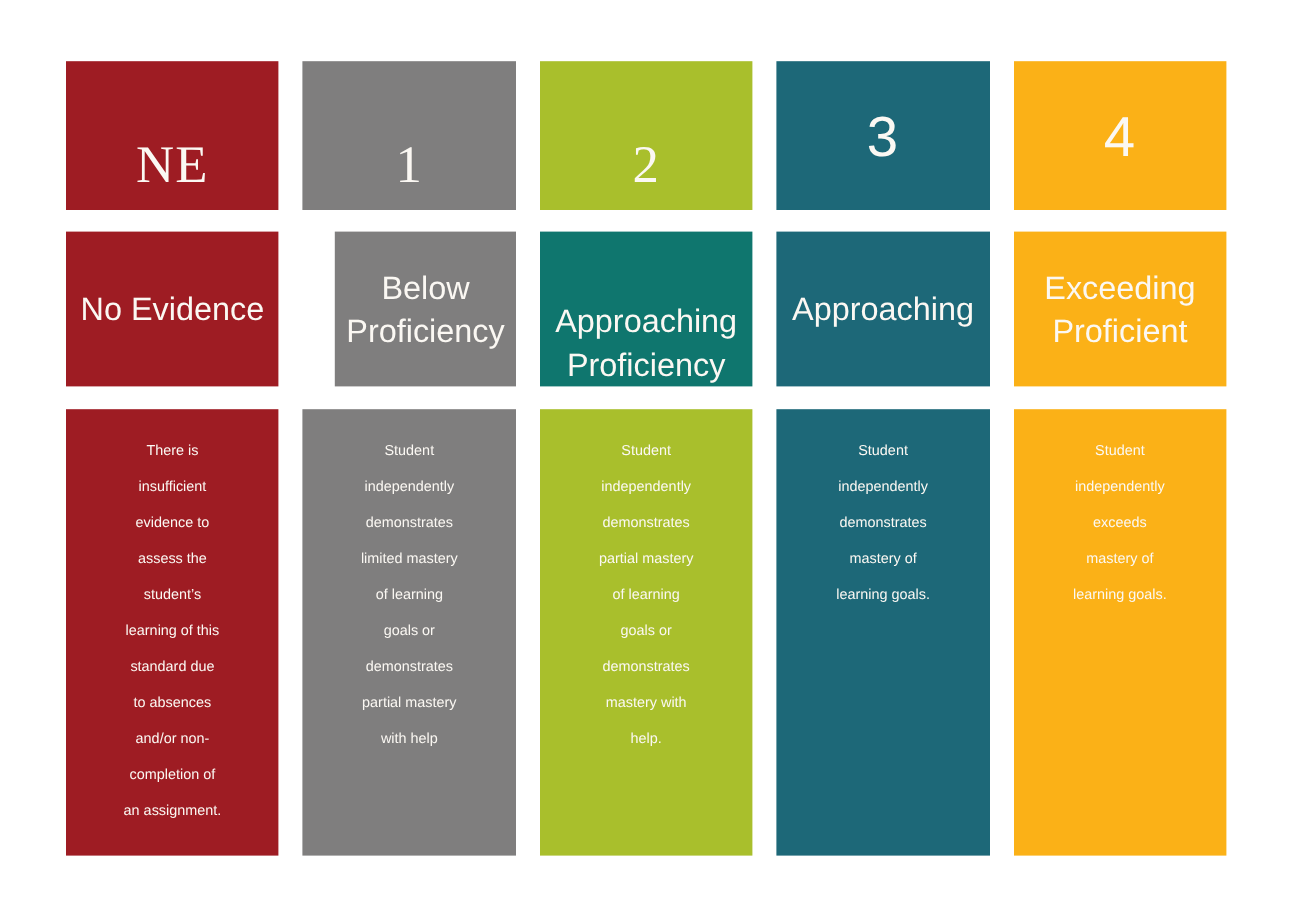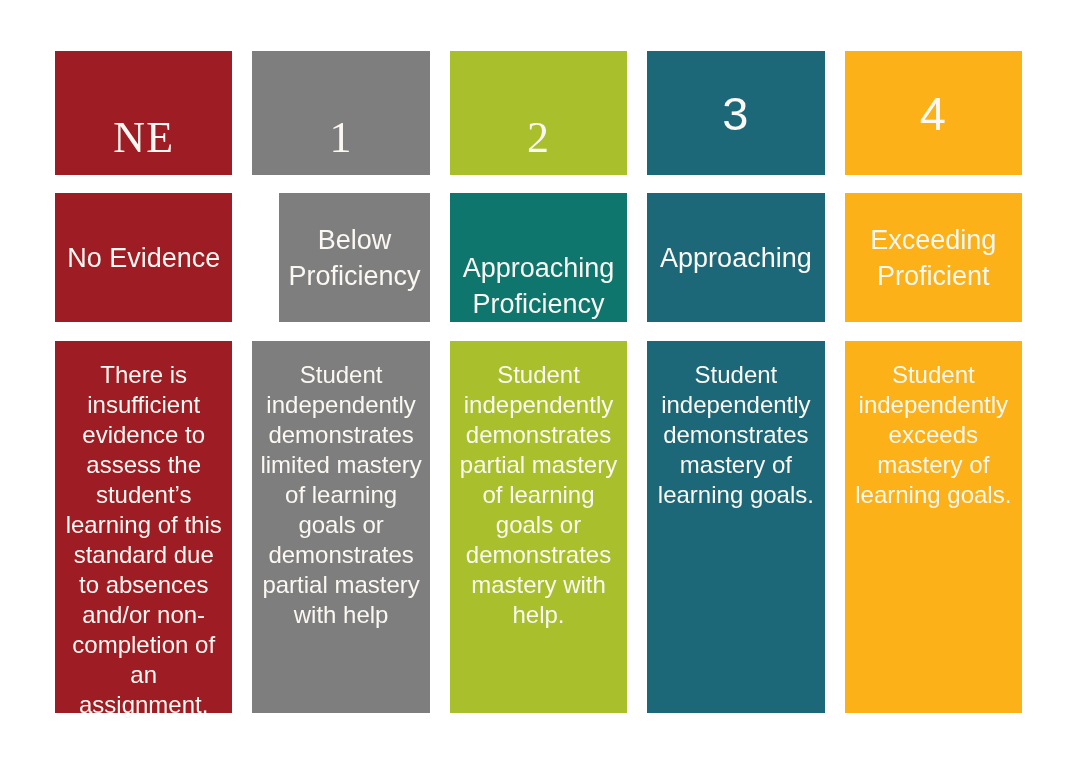--- a/index.html
+++ b/index.html
@@ -29,21 +29,21 @@
   .head.serif .code{font-family:Liberation Serif, serif;margin-top:48px;}
   .head.sans .code{font-family:"Liberation Sans","DejaVu Sans",sans-serif;font-weight:300;font-size:47px;}
   .label{
     height:129px;margin-top:18px;
     font-size:27px;line-height:36px;
     white-space:pre-line;
     padding:0 4px;
   }
   .desc{
     height:372px;margin-top:19px;
-    font-size:24px;line-height:30px;
+    font-size:12px;line-height:30px;
     white-space:pre-line;
     align-items:flex-start;
     padding:19px 8px 0 8px;
   }
 </style>
 </head>
 <body>
 
 <div class="board">
   <div class="grid">

